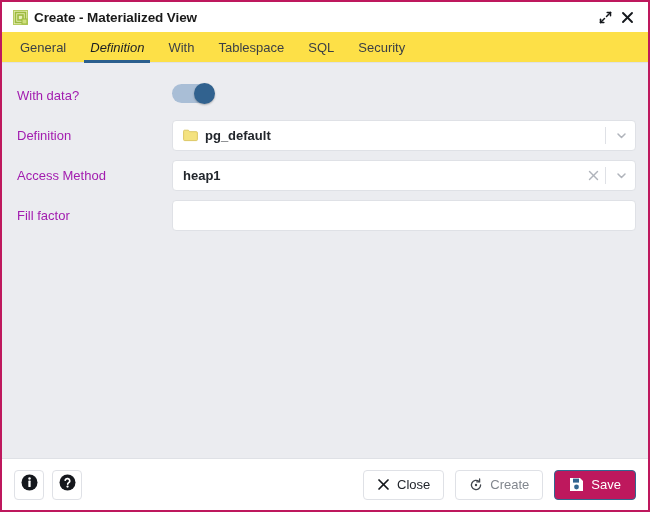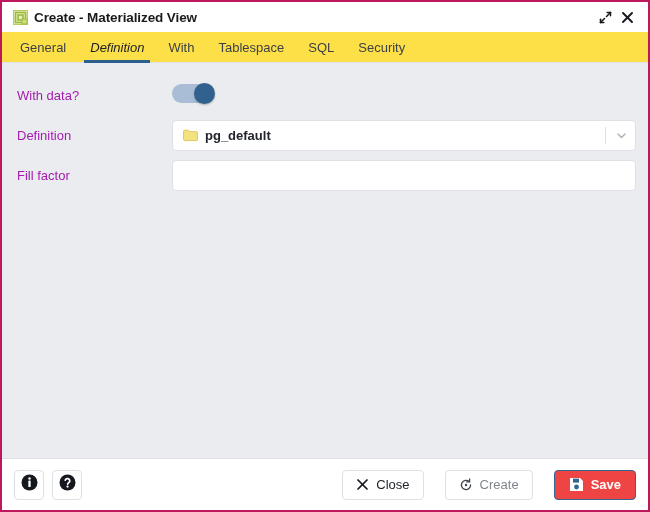--- a/index.html
+++ b/index.html
@@ -201,21 +201,21 @@
     height: 52px;
     flex: 0 0 auto;
     background: #ffffff;
     border-top: 1px solid #dfe1e6;
     display: flex;
     align-items: center;
     padding: 0 12px;
     box-sizing: border-box;
   }
   .footer-left { display: flex; align-items: center; gap: 8px; }
-  .footer-right { display: flex; align-items: center; gap: 21px; margin-left: auto; }
+  .footer-right { display: flex; align-items: center; gap: 11px; margin-left: auto; }
   .icon-btn {
     width: 30px;
     height: 30px;
     border: 1px solid #dfe1e6;
     border-radius: 4px;
     background: #ffffff;
     display: flex;
     align-items: center;
     justify-content: center;
     cursor: pointer;
@@ -231,25 +231,24 @@
     gap: 7px;
     padding: 0 13px;
     font-size: 13px;
     color: #22262c;
     cursor: pointer;
     box-sizing: border-box;
     white-space: nowrap;
   }
   .btn.muted { color: #82878e; }
   .btn.primary {
-    background: #ef4444;
+    background: #be185d;
     border-color: #326690;
     color: #ffffff;
     padding: 0 14px;
-    font-weight: bold;
   }
   .btn-glyph { display: flex; align-items: center; }
 </style>
 </head>
 <body>
 
 <div class="dialog">
 
   <div class="titlebar">
     <span class="title-icon">
@@ -317,20 +316,42 @@
             <span class="chevron-btn">
               <svg width="13" height="13" viewBox="0 0 13 13" fill="none" stroke="currentColor" stroke-width="1.5" stroke-linecap="round" stroke-linejoin="round">
                 <path d="M3 5 L6.5 8.5 L10 5"></path>
               </svg>
             </span>
           </span>
         </div>
       </div>
     </div>
 
+    <div class="row">
+      <div class="row-label">Access Method</div>
+      <div class="row-control">
+        <div class="field select">
+          <span class="field-value">heap1</span>
+          <span class="field-actions">
+            <span class="clear-btn">
+              <svg width="11" height="11" viewBox="0 0 11 11" fill="none" stroke="currentColor" stroke-width="1.4" stroke-linecap="round">
+                <path d="M1.5 1.5 L9.5 9.5"></path>
+                <path d="M9.5 1.5 L1.5 9.5"></path>
+              </svg>
+            </span>
+            <span class="sep"></span>
+            <span class="chevron-btn">
+              <svg width="13" height="13" viewBox="0 0 13 13" fill="none" stroke="currentColor" stroke-width="1.5" stroke-linecap="round" stroke-linejoin="round">
+                <path d="M3 5 L6.5 8.5 L10 5"></path>
+              </svg>
+            </span>
+          </span>
+        </div>
+      </div>
+    </div>
 
     <div class="row">
       <div class="row-label">Fill factor</div>
       <div class="row-control">
         <div class="field">
           <span class="field-value"></span>
         </div>
       </div>
     </div>
 

